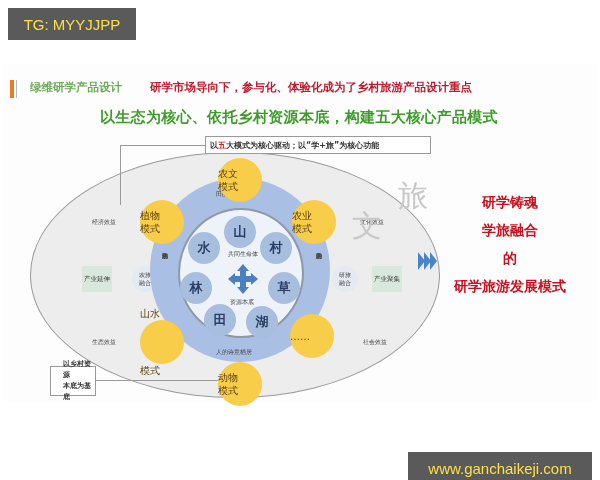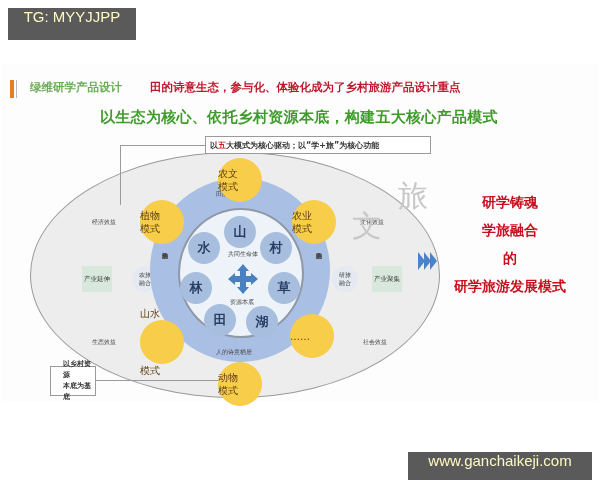--- a/index.html
+++ b/index.html
@@ -1,17 +1,17 @@
 <!DOCTYPE html>
 <html><head>
 <meta charset="utf-8">
 <style>
   html,body{margin:0;padding:0;}
   body{width:600px;height:480px;background:#ffffff;position:relative;overflow:hidden;font-family:"DejaVu Sans",sans-serif;}
-  .tag{position:absolute;background:#5a5a5a;color:#fef9c3;font-family:"Liberation Sans",sans-serif;font-size:15px;display:flex;justify-content:center;}
+  .tag{position:absolute;background:#5a5a5a;color:#fde047;font-family:"Liberation Sans",sans-serif;font-size:15px;display:flex;align-items:center;justify-content:center;}
   #tg{left:8px;top:8px;width:128px;height:32px;}
   #site{left:408px;top:440px;width:184px;height:32px;margin-top:12px;}
   .slide{position:absolute;left:2px;top:64px;width:596px;height:338px;background:#fdfdfd;}
   .hdr-bar{position:absolute;left:10px;top:80px;width:4px;height:18px;background:#e67e22;}
   .hdr-bar2{position:absolute;left:16px;top:80px;width:1px;height:18px;background:#b9b9b9;}
   .hdr-title{position:absolute;left:30px;top:80px;font-size:11.5px;color:#6aab57;font-weight:bold;white-space:nowrap;}
   .hdr-sub{position:absolute;left:150px;top:80px;font-size:11.5px;color:#c0192c;font-weight:bold;white-space:nowrap;}
   .main-title{position:absolute;left:100px;top:108px;font-size:15px;color:#3f9c2b;font-weight:bold;white-space:nowrap;letter-spacing:0.3px;}
   .note-box{position:absolute;left:205px;top:136px;width:226px;height:18px;border:1px solid #9a9a9a;background:#fff;font-size:8px;font-weight:bold;color:#333;display:flex;align-items:center;padding-left:4px;box-sizing:border-box;white-space:nowrap;}
   .note-box .red{color:#d0201f;}
@@ -38,21 +38,21 @@
 
 <div class="tag" id="tg">
     <span>TG: MYYJJPP</span>
   </div>
 
 <div class="slide"></div>
 
 <div class="hdr-bar"></div>
 <div class="hdr-bar2"></div>
 <div class="hdr-title">绿维研学产品设计</div>
-<div class="hdr-sub">田的诗意生态，参与化、体验化成为了乡村旅游产品设计重点</div>
+<div class="hdr-sub">研学市场导向下，参与化、体验化成为了乡村旅游产品设计重点</div>
 
 <div class="main-title">以生态为核心、依托乡村资源本底，构建五大核心产品模式</div>
 
 <div class="ellipse-outer"></div>
 
 <div class="note-line" style="left:120px;top:145px;width:85px;height:1px;"></div>
 <div class="note-line" style="left:120px;top:145px;width:1px;height:60px;"></div>
 <div class="note-line" style="left:96px;top:380px;width:140px;height:1px;"></div>
 
 <div class="note-box">

